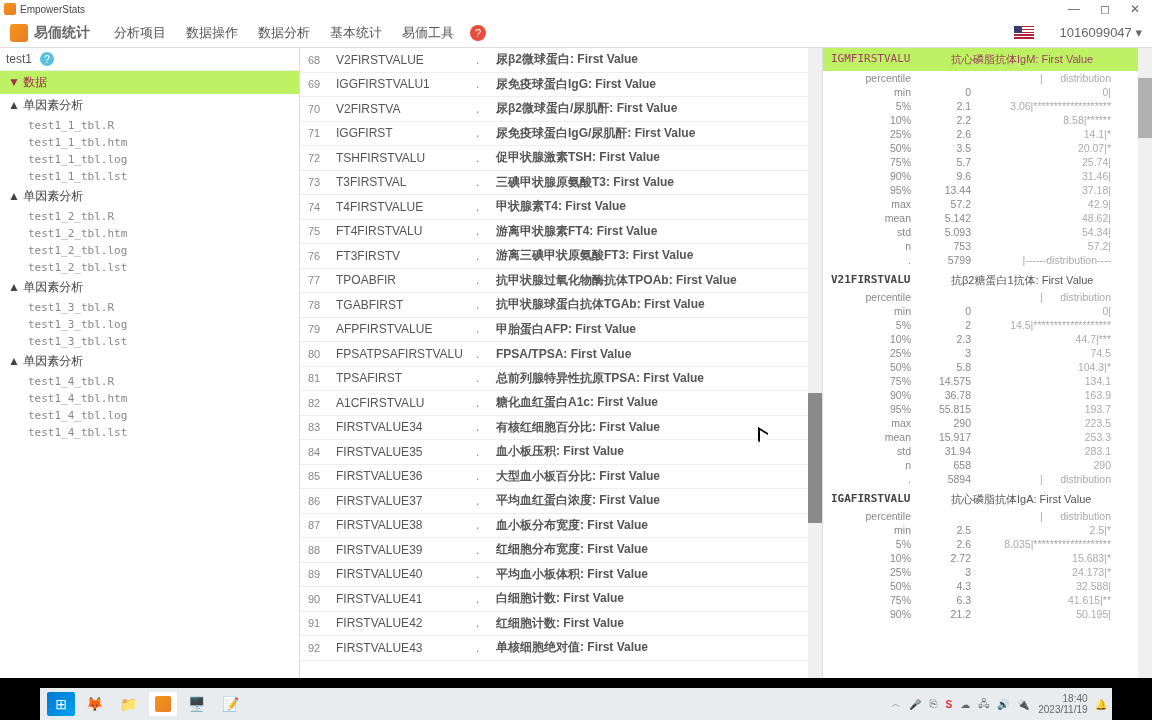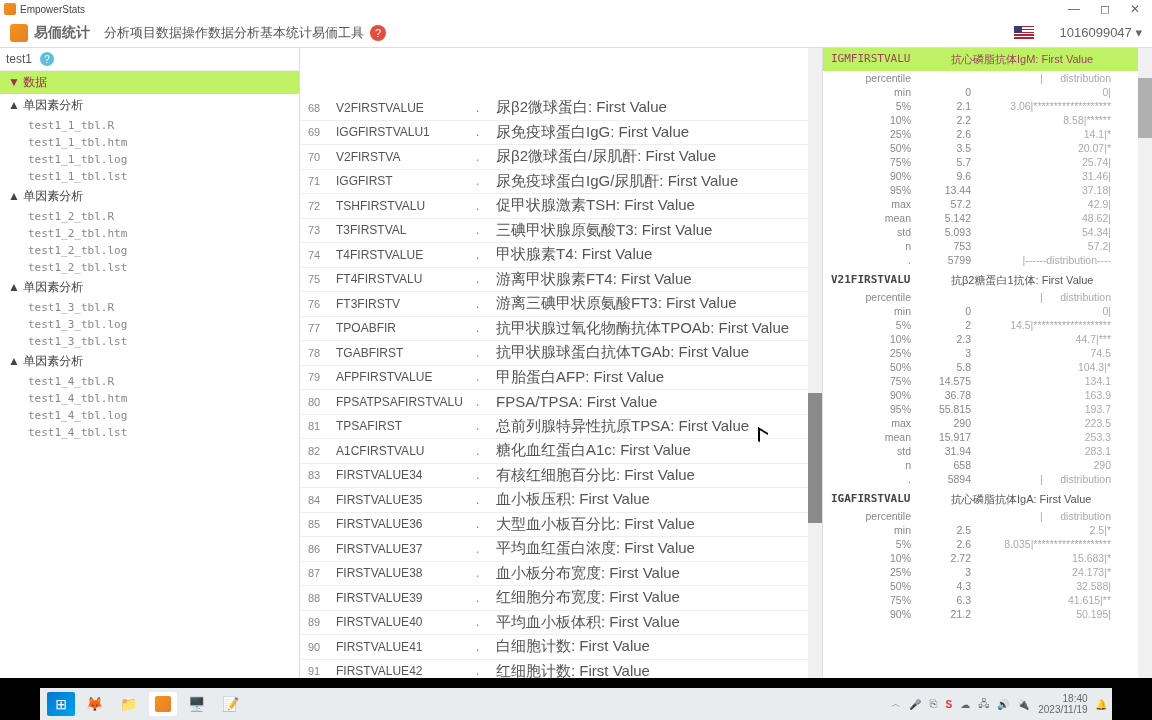--- a/index.html
+++ b/index.html
@@ -3,41 +3,41 @@
 <meta charset="utf-8">
 <style>
 * { margin: 0; padding: 0; box-sizing: border-box; font-family: "Microsoft YaHei", Arial, sans-serif; }
 body { background: #000; width: 1152px; height: 720px; overflow: hidden; position: relative; }
 .titlebar { background: #fff; height: 18px; display: flex; align-items: center; padding: 0 4px; font-size: 10px; color: #444; }
 .titlebar .logo { width: 12px; height: 12px; background: linear-gradient(135deg,#f7931e,#e67e22); border-radius: 2px; margin-right: 4px; }
 .titlebar .wincontrols { margin-left: auto; display: flex; gap: 20px; font-size: 12px; color: #666; padding-right: 8px; }
 .menubar { background: #fff; height: 30px; display: flex; align-items: center; padding: 0 10px; font-size: 13px; color: #555; border-bottom: 1px solid #ddd; }
 .menubar .brand-ico { width: 18px; height: 18px; background: linear-gradient(135deg,#f7931e,#e67e22); border-radius: 3px; margin-right: 6px; }
 .menubar .brand { font-weight: bold; color: #666; font-size: 14px; margin-right: 14px; }
-.menubar .menu-item { margin: 0 0; cursor: pointer; font-family: Liberation Serif, serif; }
+.menubar .menu-item { margin: 0 10px; cursor: pointer; font-family: Liberation Serif, serif; }
 .menubar .help { width: 16px; height: 16px; background: #e74c3c; color: #fff; border-radius: 50%; display: flex; align-items: center; justify-content: center; font-size: 11px; margin-left: 6px; }
 .menubar .right { margin-left: auto; display: flex; align-items: center; gap: 26px; font-size: 13px; color: #666; }
 .flag { width: 20px; height: 14px; background: linear-gradient(#b22234 10%,#fff 10% 20%,#b22234 20% 30%,#fff 30% 40%,#b22234 40% 50%,#fff 50% 60%,#b22234 60% 70%,#fff 70% 80%,#b22234 80% 90%,#fff 90%); position: relative; }
 .flag::before { content:""; position:absolute; left:0; top:0; width:8px; height:7px; background:#3c3b6e; }
 .workarea { display: flex; height: 630px; background: #fff; }
 .sidebar { width: 300px; border-right: 1px solid #ddd; overflow: hidden; position: relative; font-size: 12px; background: #fff; }
 .sidebar-header { background: #fff; padding: 4px 6px; font-size: 12px; color: #555; display: flex; align-items: center; gap: 8px; border-bottom: 1px solid #eee; }
 .sidebar-header .qmark { width: 14px; height: 14px; background: #5bc0de; color: #fff; border-radius: 50%; display: flex; align-items: center; justify-content: center; font-size: 10px; }
 .sidebar .row-data { background: #bef264; color: #a03050; padding: 3px 8px; font-size: 12px; }
 .sidebar .grp { padding: 3px 8px; color: #444; font-size: 12px; }
 .sidebar .file { padding: 2px 8px 2px 28px; color: #888; font-family: Consolas, monospace; font-size: 11px; }
 .center { flex: 1; position: relative; overflow: hidden; background: #fff; }
 .center-scroll-thumb { position: absolute; right: 0; top: 345px; width: 14px; height: 130px; background: #8a8a8a; }
 .center-scroll-track { position: absolute; right: 0; top: 0; bottom: 0; width: 14px; background: #f0f0f0; }
-.center-rows { position: absolute; left: 0; top: 0; right: 14px; font-size: 12px; color: #555; margin-top: 48px; }
+.center-rows { position: absolute; left: 0; top: 0; right: 14px; font-size: 12px; color: #555; }
 .crow { display: flex; align-items: center; height: 24.5px; border-bottom: 1px solid #eee; padding: 0 8px; }
 .crow .idx { width: 28px; color: #888; font-size: 11px; }
 .crow .code { width: 140px; color: #555; font-size: 12px; }
 .crow .dot { width: 20px; color: #888; }
-.crow .desc { color: #555; font-size: 15px; }
+.crow .desc { color: #555; font-size: 12px; font-weight: bold; }
 .rightpane { width: 330px; border-left: 1px solid #ddd; overflow: hidden; font-size: 11px; position: relative; background: #fff; }
 .rightpane-track { position: absolute; right:0; top:0; bottom:0; width:14px; background:#f0f0f0; }
 .rightpane-thumb { position:absolute; right:0; top:30px; width:14px; height:60px; background:#b0b0b0; }
 .var-header { background: #bef264; color: #9e4060; padding: 4px 8px; display:flex; font-size: 11px; }
 .var-header .vcode { width: 120px; font-family: Consolas, monospace; }
 .var-header2 { padding: 6px 4px 2px 8px; display:flex; font-size: 11px; color:#555; }
 .var-header2 .vcode { width: 120px; font-family: Consolas, monospace; font-weight: bold; color:#444; }
 .stats { font-family: Consolas, monospace; font-size: 10.5px; color: #888; padding: 0 8px; white-space: pre; line-height: 14px; }
 .stats .k { display:inline-block; width:80px; text-align:right; color:#888; }
 .stats .v1 { display:inline-block; width:60px; text-align:right; color:#888; }

